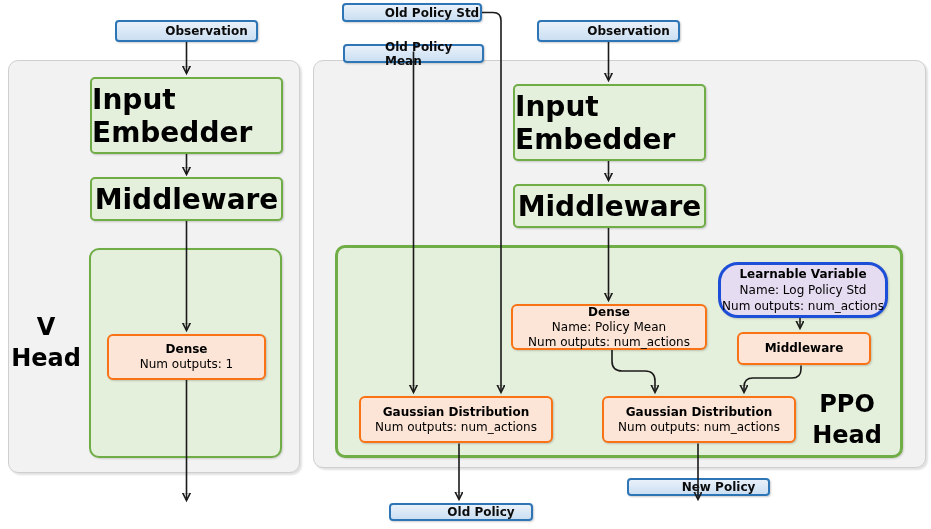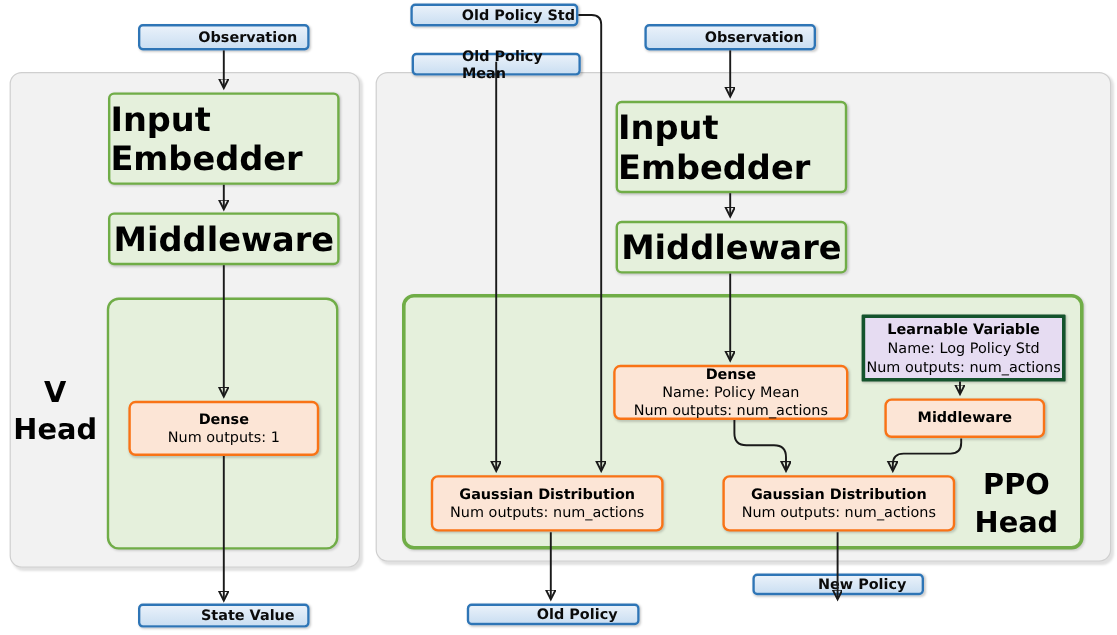--- a/index.html
+++ b/index.html
@@ -30,21 +30,21 @@
   
   .orange-box{
     background:#FCE5D6;border:2px solid #f97316;border-radius:6px;
     display:flex;flex-direction:column;align-items:center;justify-content:center;
     font-size:12px;line-height:15px;text-align:center;
     box-shadow:1px 1px 2px rgba(0,0,0,0.18);
   }
   .orange-box .title{font-weight:bold;}
   
   .purple-box{
-    background:#E6DCF2;border:3px solid #14532d;border-radius:1px;
+    background:#E6DCF2;border:3px solid #1d4ed8;border-radius:20px;
     display:flex;flex-direction:column;align-items:center;justify-content:center;
     font-size:12px;line-height:16px;text-align:center;
     box-shadow:1px 1px 2px rgba(0,0,0,0.18);
   }
   .purple-box .title{font-weight:bold;}
   
   .badge{
     background:linear-gradient(180deg,#E9F1FA 0%,#CBDFF2 100%);
     border:2px solid #2E75B6;border-radius:4px;
     display:flex;align-items:center;justify-content:center;
@@ -82,23 +82,20 @@
 
   <div class="abs green-box" style="left:90px;top:177px;width:193px;height:44px;">
     <span>Middleware</span>
   </div>
 
   <div class="abs orange-box" style="left:107px;top:334px;width:159px;height:46px;">
     <span class="title">Dense</span>
     <span>Num outputs: 1</span>
   </div>
 
-  <div class="abs badge" style="left:115px;top:503px;width:143px;height:20px;">
-    <span>State Value</span>
-  </div>
 
   <div class="abs gray-panel" style="left:313px;top:60px;width:613px;height:408px;"></div>
 
   <div class="abs green-panel" style="left:335px;top:245px;width:568px;height:213px;"></div>
 
   <div class="abs head-label" style="left:803px;top:389px;width:88px;">
     <div>PPO</div>
     <div>Head</div>
   </div>
 

